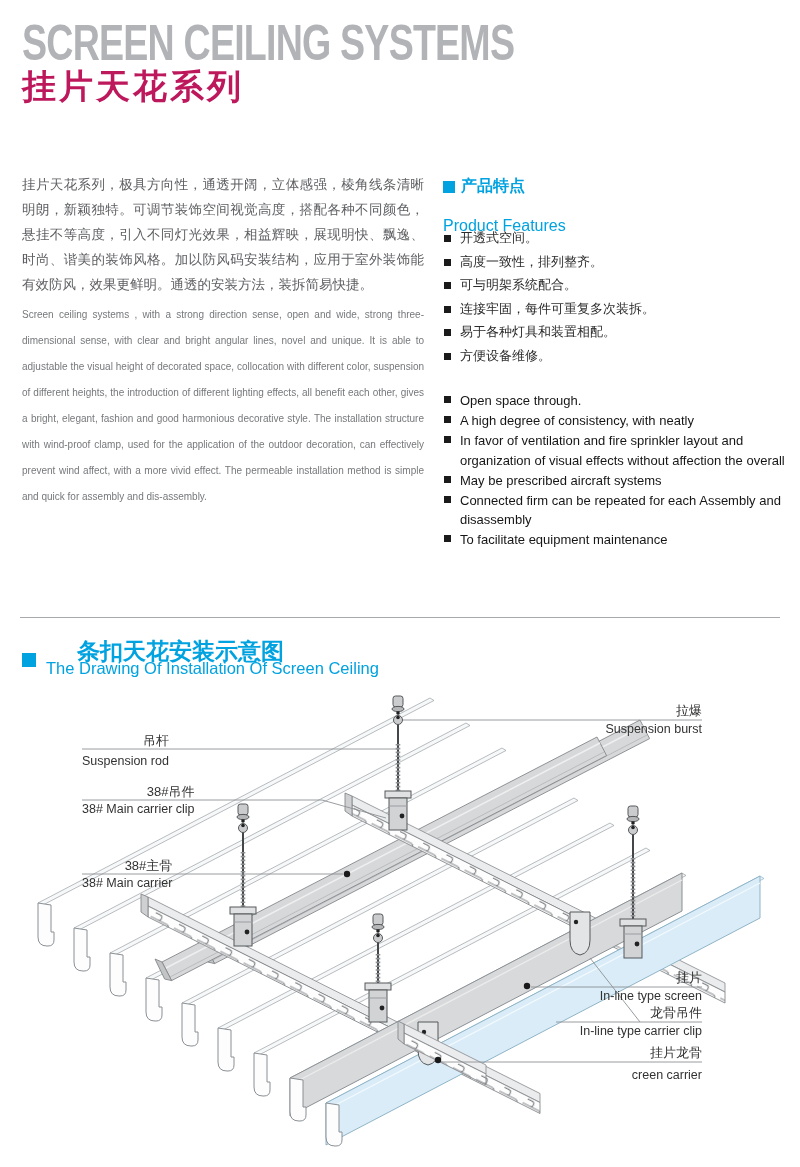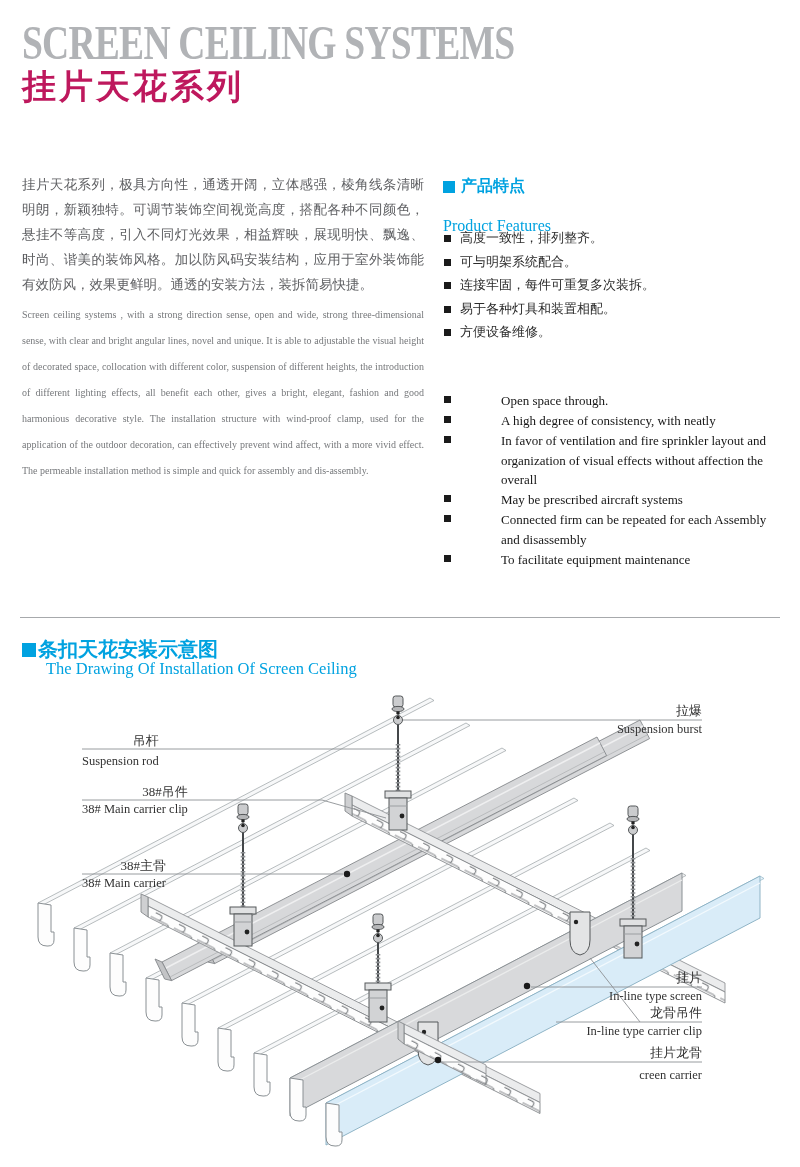--- a/index.html
+++ b/index.html
@@ -1,17 +1,17 @@
 <!DOCTYPE html>
 <html><head>
 <meta charset="utf-8">
 <style>
   html,body{margin:0;padding:0;background:#fff;}
   #page{position:relative;width:800px;height:1167px;background:#ffffff;overflow:hidden;
-        font-family:Liberation Serif, serif;}
+        font-family:Liberation Sans, sans-serif;}
   
   .title-en{position:absolute;left:22px;top:14px;font-size:47px;font-weight:bold;
             color:#b1b3b6;letter-spacing:-1px;white-space:nowrap;
             transform:scaleX(0.80) scaleY(1.05);transform-origin:left top;}
   .title-cn{position:absolute;left:22px;top:64px;font-size:34px;font-weight:bold;
             color:#be185d;letter-spacing:3px;white-space:nowrap;}
   
   .intro-cn{position:absolute;left:22px;top:172px;width:402px;font-size:13.5px;
             line-height:25px;color:#5e5f62;text-align:justify;}
   .intro-en{position:absolute;left:22px;top:302px;width:402px;font-size:10px;
@@ -19,26 +19,26 @@
   
   .feat-head{position:absolute;left:443px;top:176px;}
   .feat-head .cn{font-size:16px;font-weight:bold;color:#00a2e0;display:flex;align-items:center;}
   .sq{display:inline-block;width:12px;height:12px;background:#00a2e0;margin-right:6px;}
   .feat-head .en{font-size:16px;color:#00a2e0;margin-top:20px;}
   ul.features{position:absolute;left:443px;margin:0;padding:0;list-style:none;width:345px;}
   ul.features-cn{top:230px;}
   ul.features-en{top:391px;}
   ul.features li{display:flex;font-size:13px;color:#2c2c2c;}
   ul.features-cn li{line-height:16px;margin-bottom:7.5px;}
-  ul.features-en li{line-height:19.5px;margin-bottom:0.5px;color:#161616;gap:41px;}
+  ul.features-en li{line-height:19.5px;margin-bottom:0.5px;color:#161616;}
   .bsq{flex:0 0 7px;width:7px;height:7px;background:#1a1a1a;margin:5px 9px 0 1px;}
   
   .divider{position:absolute;left:20px;top:617px;width:760px;height:1px;background:#a7a9ac;}
-  .sec2-cn{position:absolute;left:22px;top:636px;font-size:20px;font-weight:bold;
-           color:#00a2e0;display:flex;align-items:center;}
+  .sec2-cn{position:absolute;left:22px;top:636px;font-size:23px;font-weight:bold;
+           color:#00a2e0;display:flex;align-items:flex-end;gap:39px;}
   .sec2-cn .sq{width:14px;height:14px;margin-right:2px;}
   .sec2-en{position:absolute;left:22px;top:659px;font-size:16.5px;color:#00a2e0;margin-left:24px;}
   
   #diag{position:absolute;left:0;top:690px;}
   .dlabel{position:absolute;color:#323232;}
   .dlabel .cn{font-size:13px;line-height:15px;text-align:right;}
   .dlabel .en{font-size:12.5px;line-height:15px;}
   .dlabel.right{right:98px;text-align:right;}
   .lbl-rod{left:82px;top:733px;}      .lbl-rod .en{margin-top:6px;}
   .lbl-mcc{left:82px;top:784px;}      .lbl-mcc .en{margin-top:3px;}
@@ -63,20 +63,24 @@
     <div class="cn">
         <span class="sq"></span>
       <span>产品特点</span>
       </div>
     <div class="en">Product Features</div>
   </div>
 
   <ul class="features features-cn">
     <li>
         <span class="bsq"></span>
+        <span>开透式空间。</span>
+      </li>
+    <li>
+        <span class="bsq"></span>
         <span>高度一致性，排列整齐。</span>
       </li>
     <li>
         <span class="bsq"></span>
         <span>可与明架系统配合。</span>
       </li>
     <li>
         <span class="bsq"></span>
         <span>连接牢固，每件可重复多次装拆。</span>
       </li>

